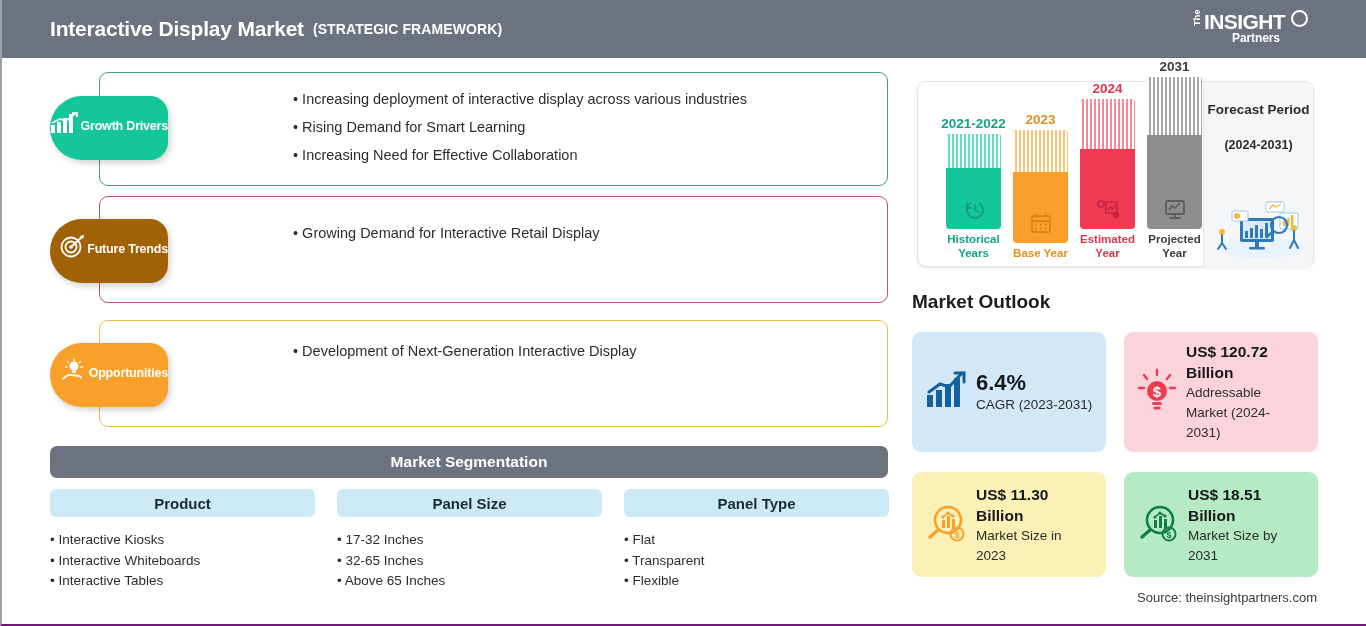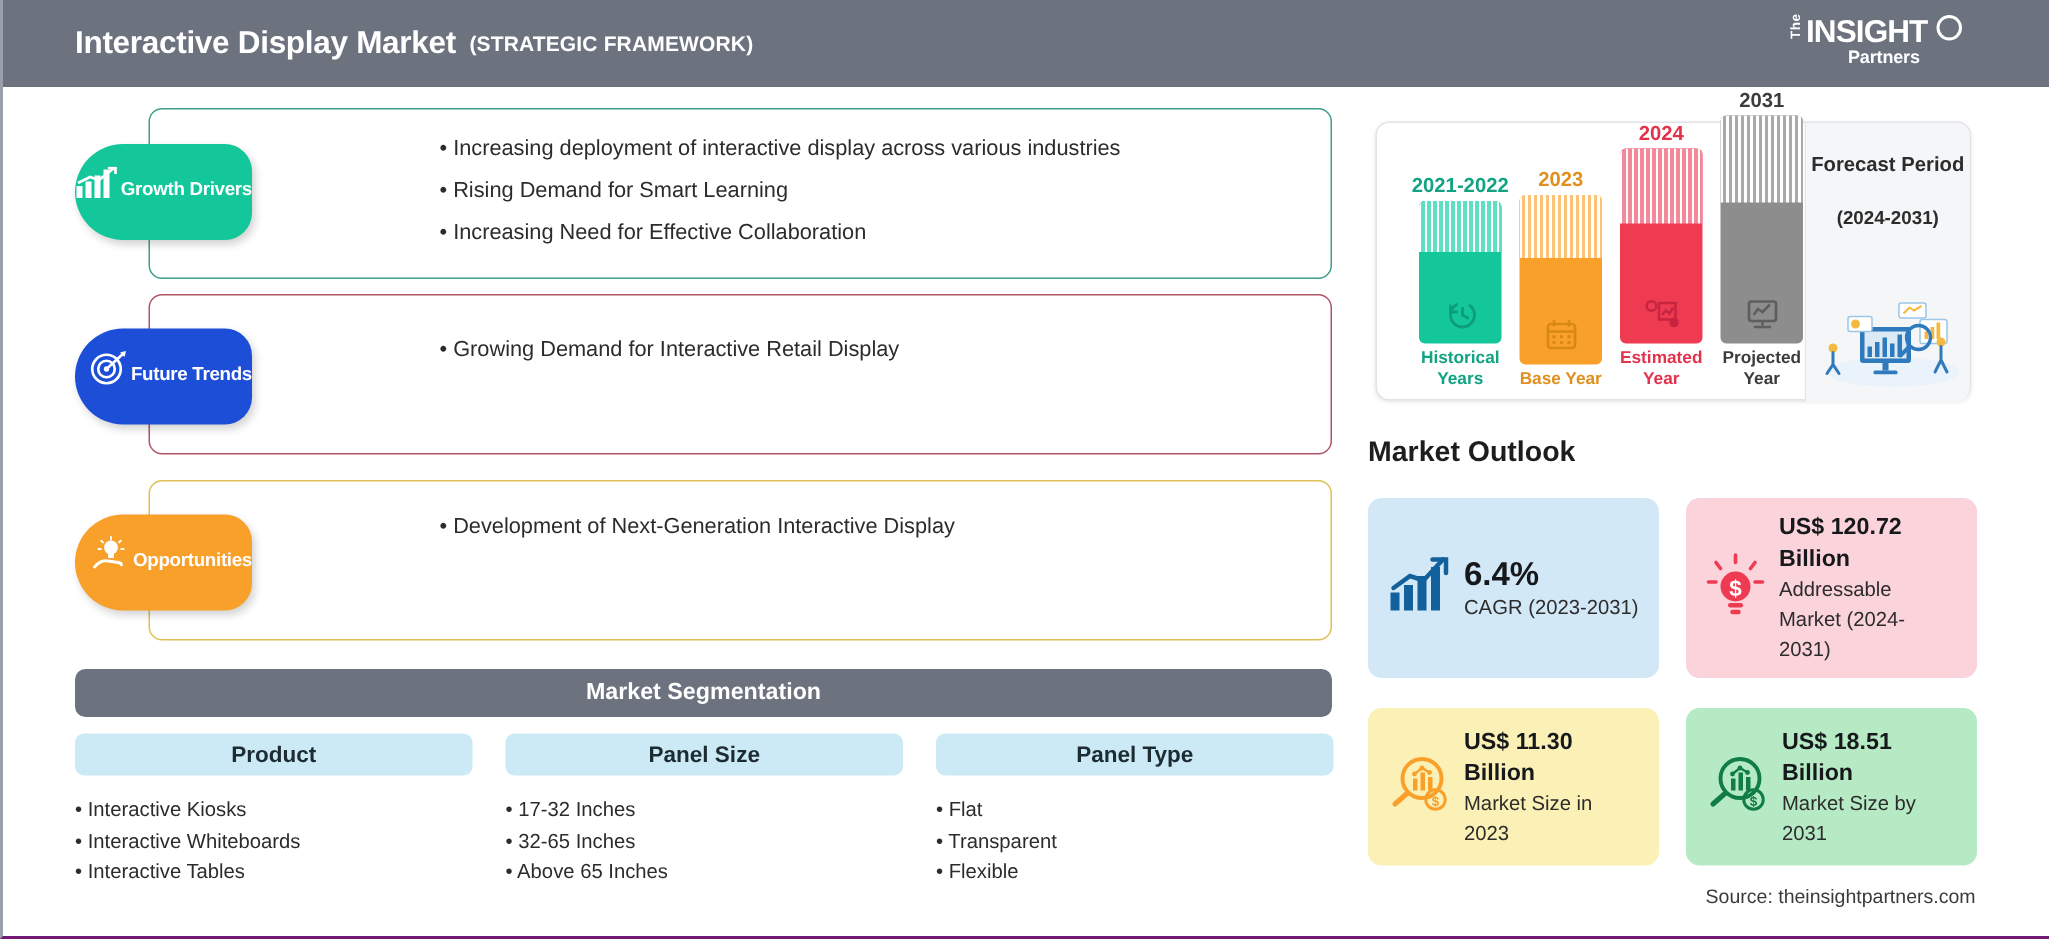--- a/index.html
+++ b/index.html
@@ -259,21 +259,21 @@
       </svg>
     </span>
     <span class="badge-label">Growth Drivers</span>
   </div>
 
   <div class="box" style="left:97px; top:196px; width:789px; height:107px; border:1.2px solid #b05565;">
     <div class="box-body" style="padding-top:22px;">
       <div class="bullet">Growing Demand for Interactive Retail Display</div>
     </div>
   </div>
-  <div class="badge" style="left:48px; top:219px; background:#1d4ed8;">
+  <div class="badge" style="left:48px; top:219px; background:#a16207;">
     <span class="badge-icon">
       <svg width="28" height="24" viewBox="0 0 28 24">
         <circle cx="12" cy="13" r="9.5" stroke="#fff" stroke-width="1.8" fill="none"></circle>
         <circle cx="12" cy="13" r="5.5" stroke="#fff" stroke-width="1.8" fill="none"></circle>
         <circle cx="12" cy="13" r="1.8" fill="#fff"></circle>
         <path d="M12 13 L24 2" stroke="#fff" stroke-width="1.8" fill="none"></path>
         <path d="M21 2 L25 1 L24 5" fill="#fff"></path>
       </svg>
     </span>
     <span class="badge-label">Future Trends</span>

